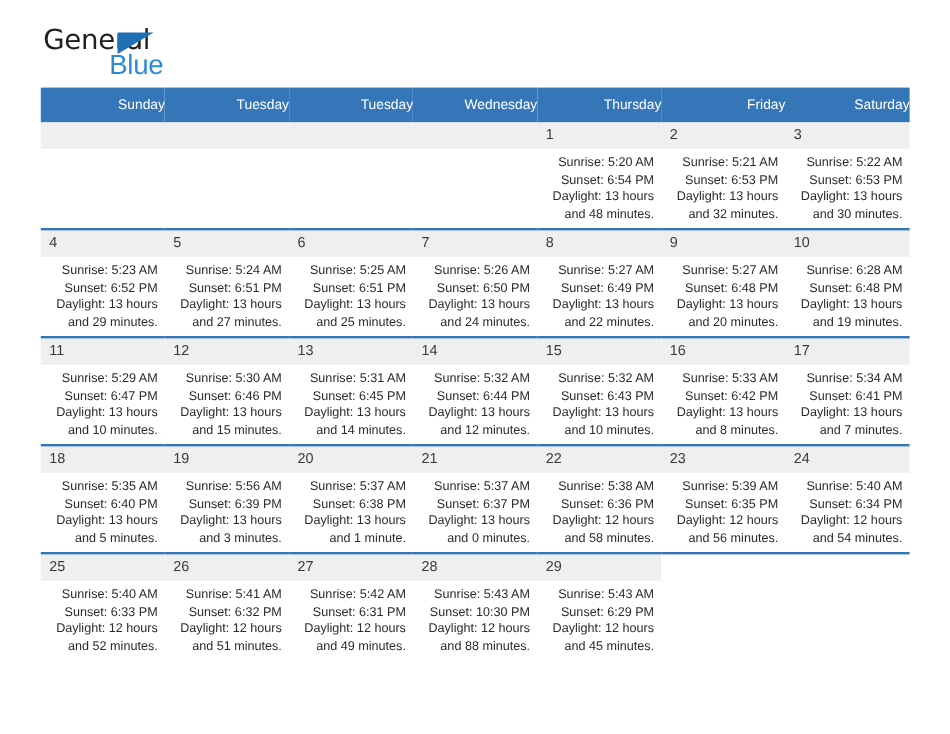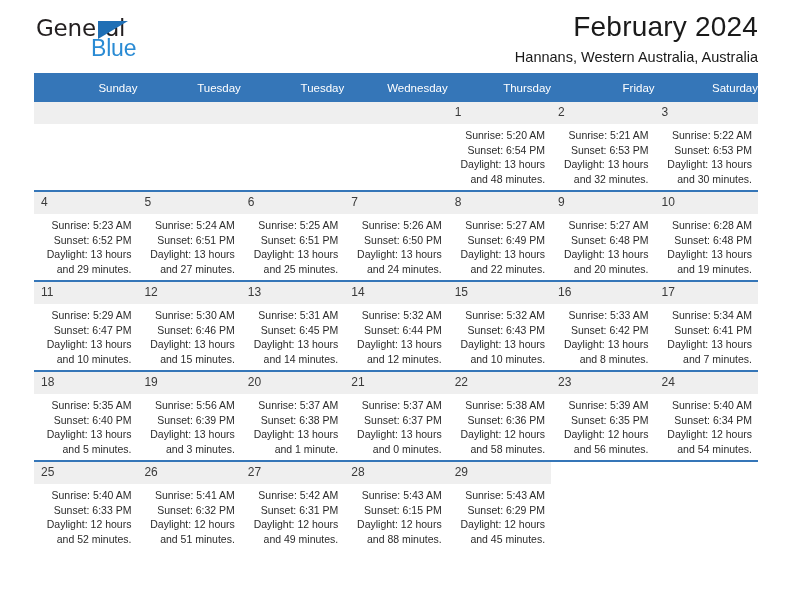--- a/index.html
+++ b/index.html
@@ -21,21 +21,21 @@
     height: 612px;
     box-sizing: border-box;
     padding: 0 34px;
   }
 
   
   .header {
     position: relative;
     height: 73px;
     display: flex;
-    align-items: center;
+    align-items: flex-end;
     justify-content: space-between;
   }
 
   .logo {
     position: relative;
     margin-top: 8px;
     width: 210px;
     height: 52px;
   }
   .logo-general {
@@ -145,24 +145,20 @@
 <div class="page">
 
   <div class="header">
 
     <div class="logo">
       <span class="logo-general">General</span>
       <span class="logo-triangle"></span>
       <span class="logo-blue">Blue</span>
     </div>
 
-    <div class="titles">
-      <div class="month-title">February 2024</div>
-      <div class="location-title">Hannans, Western Australia, Australia</div>
-    </div>
 
   </div>
 
   <table class="calendar">
     <thead>
       <tr class="dow-row">
         <th>Sunday</th>
         <th>Tuesday</th>
         <th>Tuesday</th>
         <th>Wednesday</th>
@@ -433,21 +429,21 @@
               <div>Sunrise: 5:42 AM</div>
               <div>Sunset: 6:31 PM</div>
               <div>Daylight: 12 hours</div>
               <div>and 49 minutes.</div>
             </div>
           </td>
           <td class="day-cell">
             <div class="daynum">28</div>
             <div class="details">
               <div>Sunrise: 5:43 AM</div>
-              <div>Sunset: 6:15 PM</div>
+              <div>Sunset: 10:30 PM</div>
               <div>Daylight: 12 hours</div>
               <div>and 88 minutes.</div>
             </div>
           </td>
           <td class="day-cell">
             <div class="daynum">29</div>
             <div class="details">
               <div>Sunrise: 5:43 AM</div>
               <div>Sunset: 6:29 PM</div>
               <div>Daylight: 12 hours</div>

